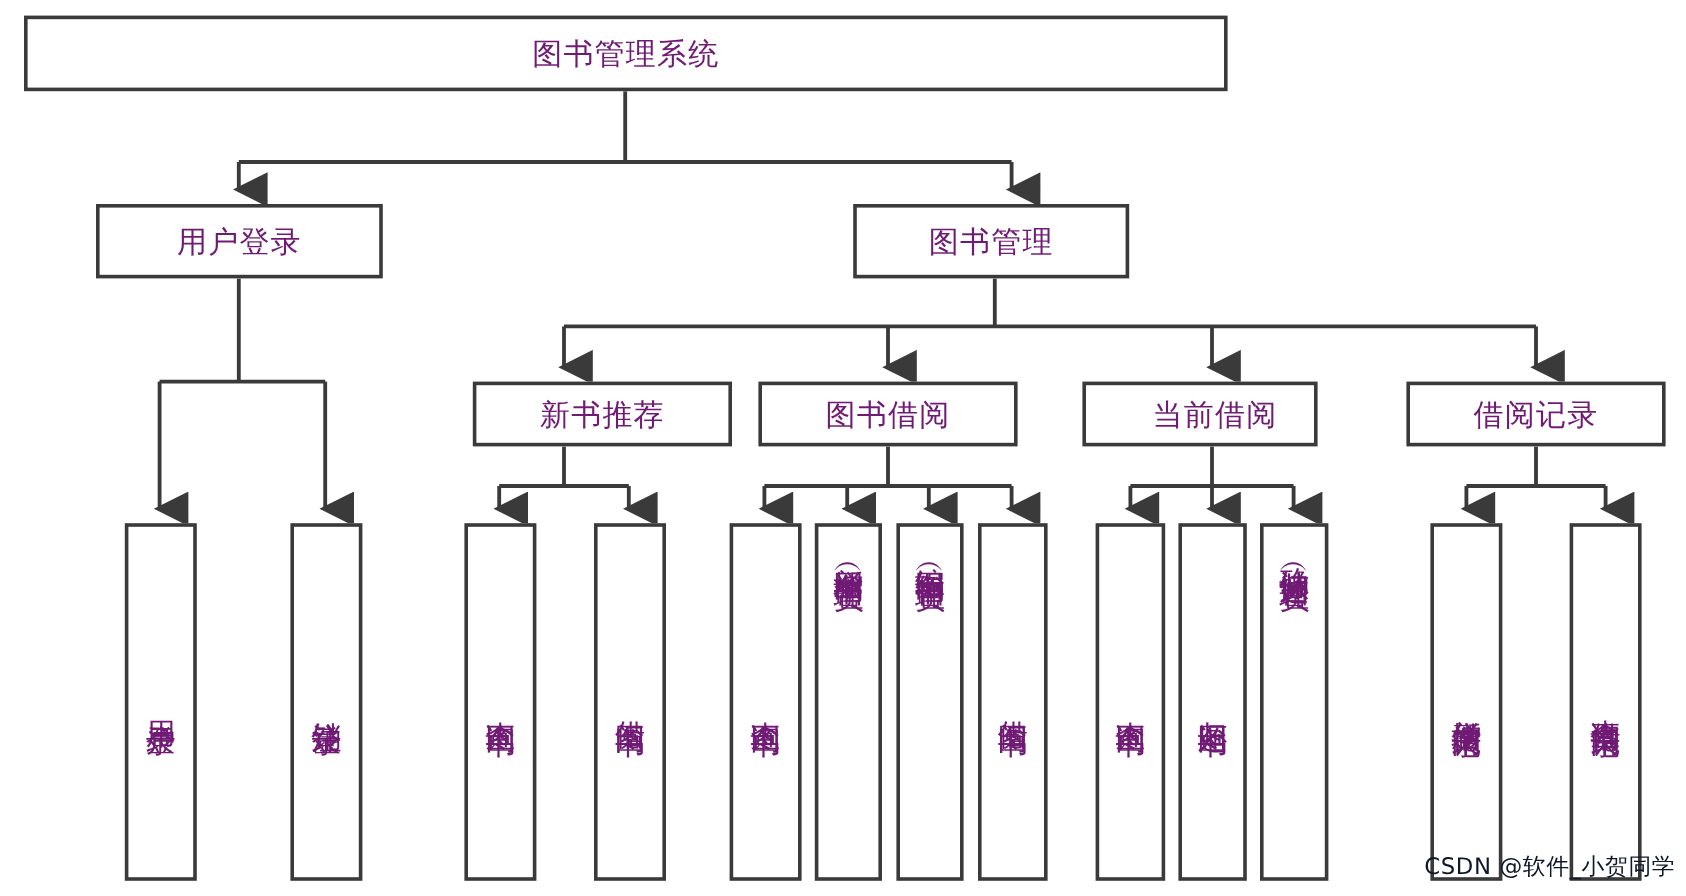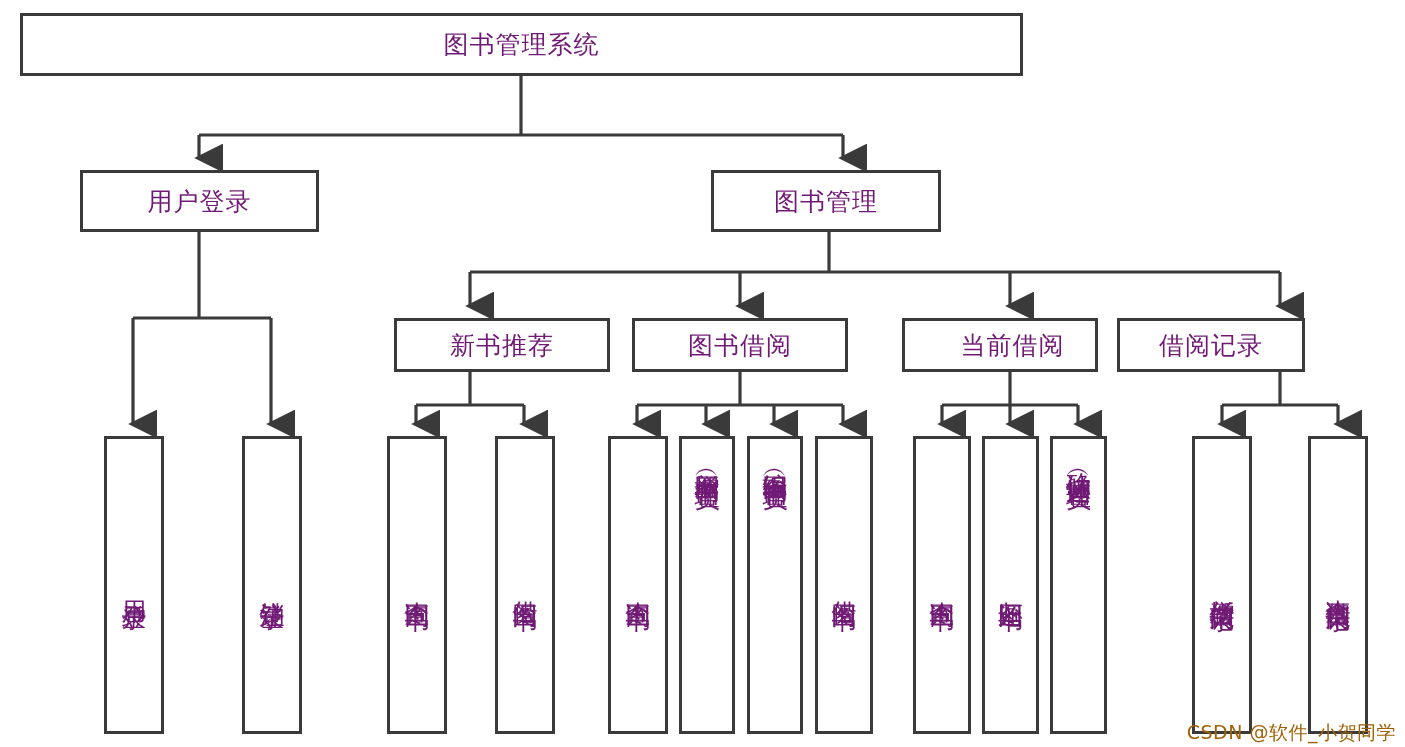--- a/index.html
+++ b/index.html
@@ -52,23 +52,23 @@
     letter-spacing: 2px;
     white-space: nowrap;
   }
   .node.vert.centered {
     align-items: center;
     padding-top: 0;
   }
   .watermark {
     position: absolute;
     right: 9px;
-    bottom: 1px;
+    bottom: 12px;
     font-size: 19px;
-    color: #a16207;
+    color: #0f172a;
     letter-spacing: 0.5px;
     white-space: nowrap;
   }
 </style>
 </head>
 <body>
 
 <div id="canvas">
 
   <svg class="edges" viewBox="0 0 1405 747">
@@ -134,21 +134,21 @@
 
   <div class="node horiz" style="left:362px; top:318px; width:216px; height:54px;margin-left:32px;">
     <span>新书推荐</span>
   </div>
   <div class="node horiz" style="left:632px; top:318px; width:216px; height:54px;">
     <span>图书借阅</span>
   </div>
   <div class="node horiz" style="left:902px; top:318px; width:196px; height:54px;padding-left:25px;">
     <span>当前借阅</span>
   </div>
-  <div class="node horiz" style="left:1117px; top:318px; width:188px; height:54px;">
+  <div class="node horiz" style="left:1172px; top:318px; width:216px; height:54px;">
     <span>借阅记录</span>
   </div>
 
   <div class="node vert centered" style="left:104px; top:436px; width:60px; height:298px;">
     <span class="vtext">用户登录</span>
   </div>
   <div class="node vert centered" style="left:242px; top:436px; width:60px; height:298px;">
     <span class="vtext">注销登录</span>
   </div>
 

